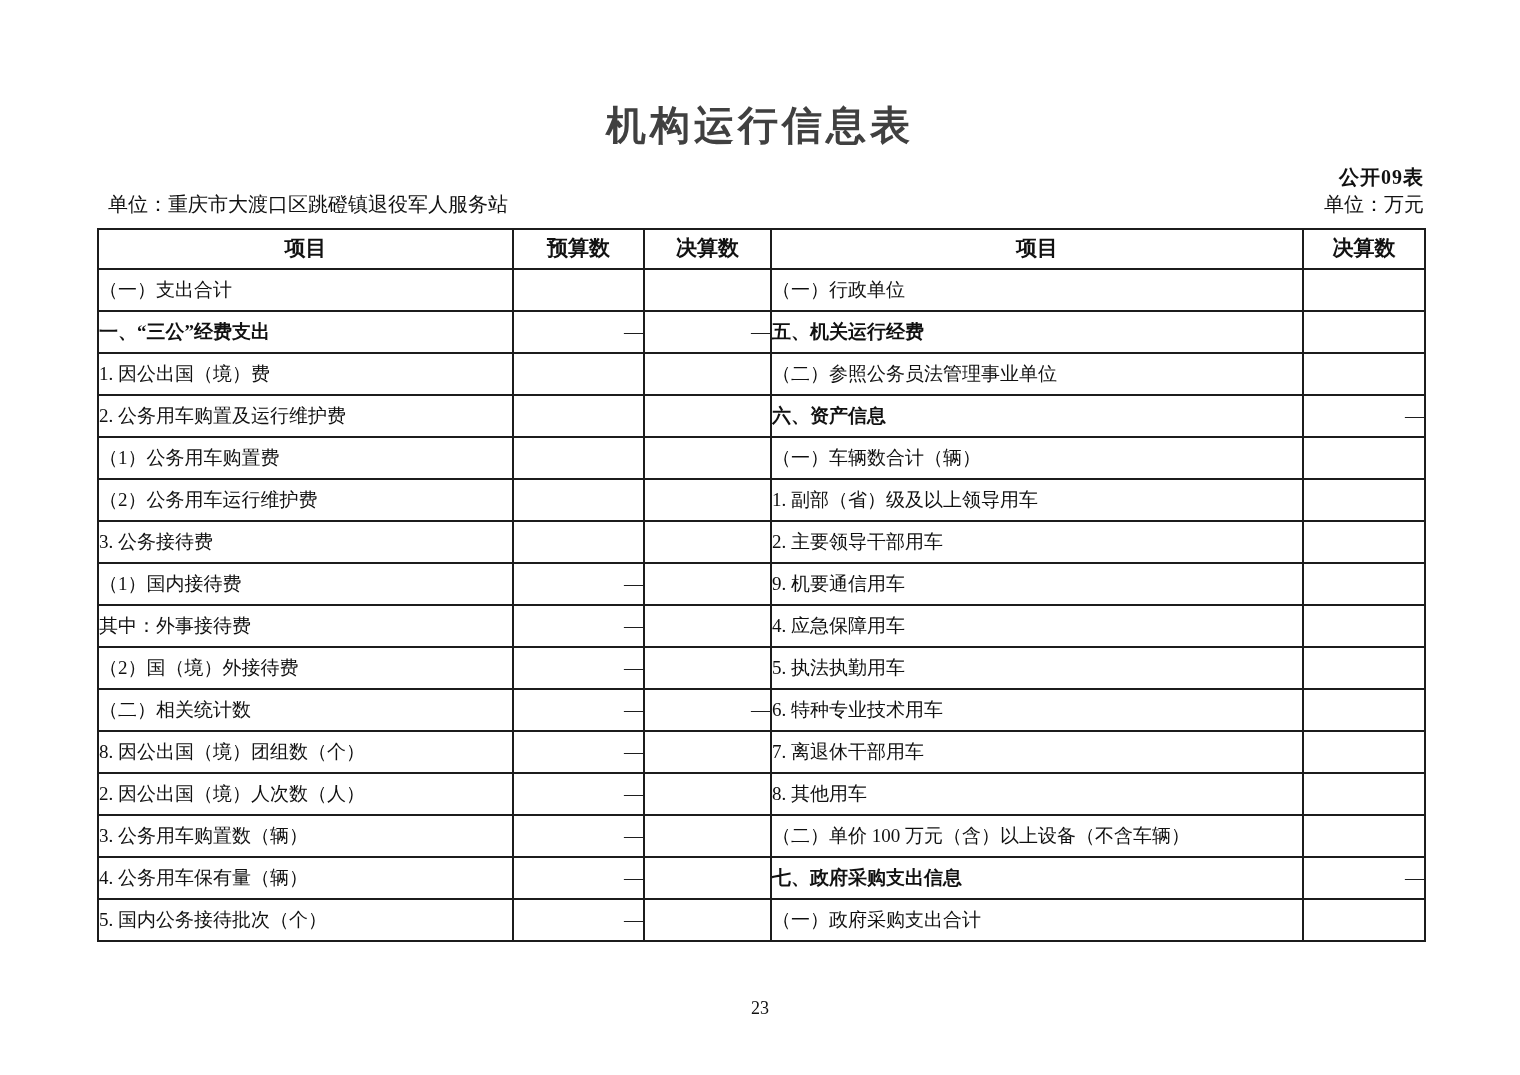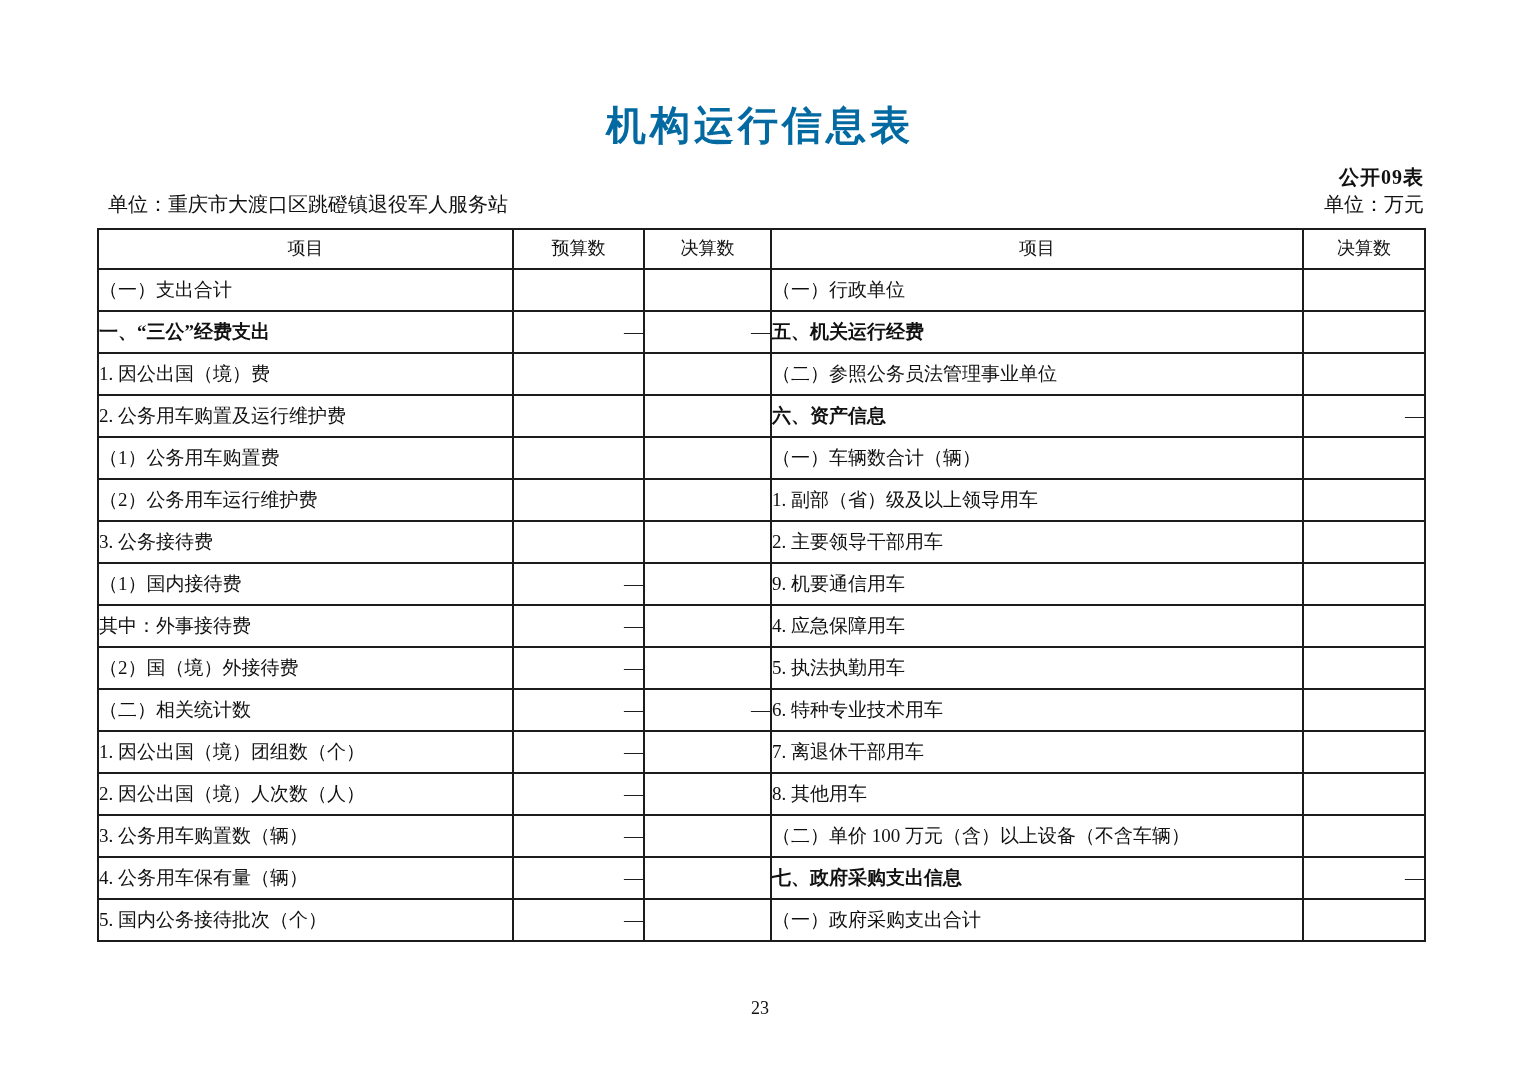--- a/index.html
+++ b/index.html
@@ -3,39 +3,39 @@
 <meta charset="utf-8">
 <style>
   html,body{margin:0;padding:0;background:#e8e8e8;}
   .sheet{
     position:relative;width:1520px;height:1075px;background:#ffffff;
     font-family:"Liberation Serif", serif;color:#111;overflow:hidden;
   }
   .title{
     position:absolute;top:98px;left:0;right:0;text-align:center;
     font-family:"Liberation Sans", sans-serif;font-weight:bold;
-    font-size:40px;letter-spacing:4px;color:#0369a1;
+    font-size:40px;letter-spacing:4px;color:#404040;
   }
   .form-code{
     position:absolute;top:164px;right:96px;font-size:20px;letter-spacing:1px;font-weight:bold;
   }
   .meta-line{
     position:absolute;top:191px;left:108px;right:96px;
     display:flex;justify-content:space-between;font-size:20px;
   }
   table.grid{
     position:absolute;top:228px;left:97px;width:1327px;
     border-collapse:collapse;table-layout:fixed;
   }
   table.grid th, table.grid td{
     border:2px solid #1c1c1c;font-size:19px;line-height:1.2;
     padding:0;overflow:hidden;white-space:nowrap;color:#111;
   }
   table.grid th{
-    height:38px;text-align:center;font-weight:normal;font-size:18px;
+    height:38px;text-align:center;font-weight:bold;font-size:21px;
   }
   table.grid td{height:40px;}
   td.item{text-align:left;}
   td.num{text-align:right;padding-right:14px;font-size:20px;}
   td.numr{text-align:right;padding-right:10px;font-size:20px;}
   .b{font-weight:bold;}
   .i0{padding-left:10px;}
   .i1{padding-left:14px;}
   .i2{padding-left:30px;margin-left:32px;}
   .i3{padding-left:62px;}
@@ -147,21 +147,21 @@
         <td class="numr"></td>
       </tr>
       <tr>
         <td class="item i1">（二）相关统计数</td>
         <td class="num">—</td>
         <td class="num">—</td>
         <td class="item i2">6. 特种专业技术用车</td>
         <td class="numr"></td>
       </tr>
       <tr>
-        <td class="item i2">1. 因公出国（境）团组数（个）</td>
+        <td class="item i2">8. 因公出国（境）团组数（个）</td>
         <td class="num">—</td>
         <td class="num"></td>
         <td class="item i2">7. 离退休干部用车</td>
         <td class="numr"></td>
       </tr>
       <tr>
         <td class="item i2">2. 因公出国（境）人次数（人）</td>
         <td class="num">—</td>
         <td class="num"></td>
         <td class="item i2">8. 其他用车</td>

